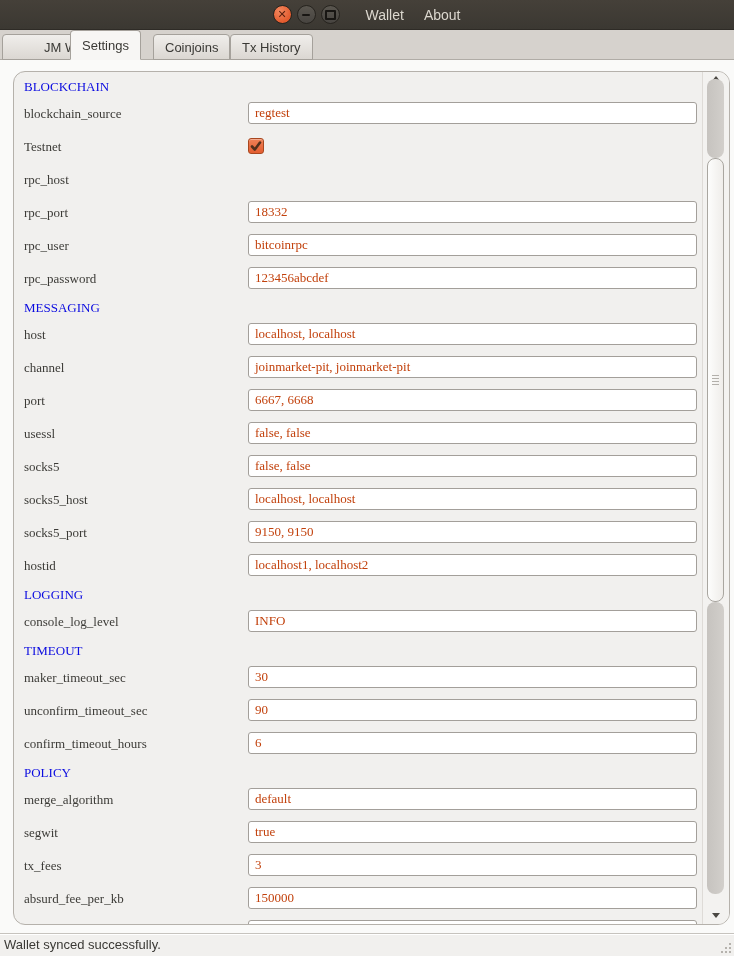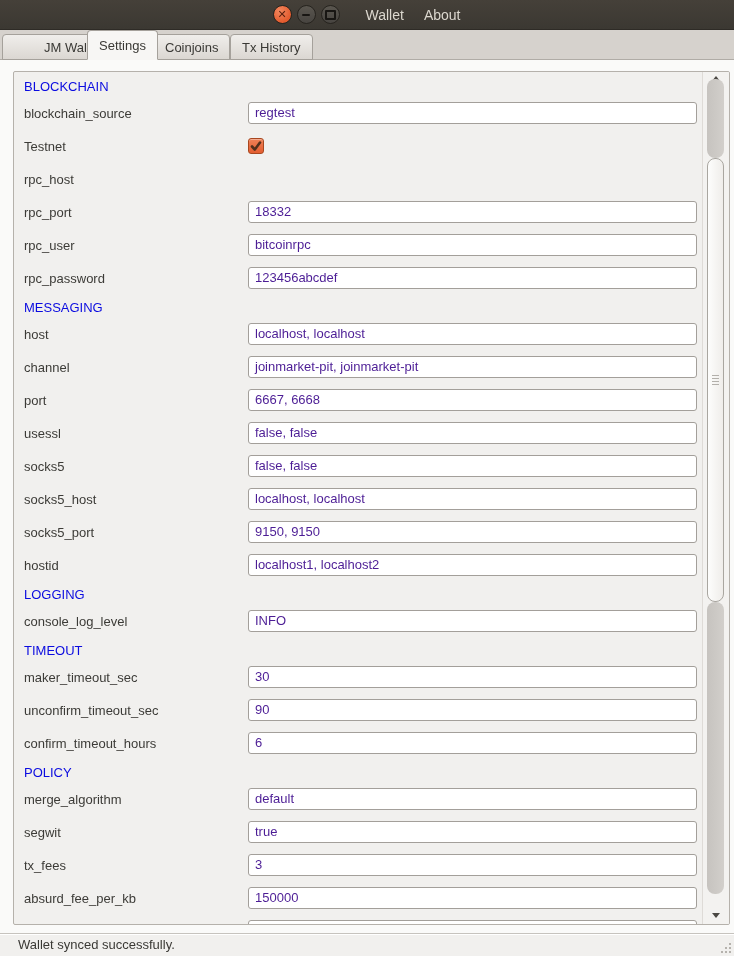--- a/index.html
+++ b/index.html
@@ -48,40 +48,40 @@
   }
   .tab.active{
     height:30px;background:#f7f6f4;border-bottom:1px solid #f7f6f4;z-index:2;
   }
   
   .pane{
     position:absolute;left:0;top:60px;width:734px;height:873px;background:#fafaf9;
   }
   .panel{
     position:absolute;left:13px;top:11px;width:717px;height:854px;
-    box-sizing:border-box;border:1px solid #b5b1ab;border-radius:2px;
-    background:#f1f0ee;overflow:hidden;
+    box-sizing:border-box;border:1px solid #b5b1ab;border-radius:12px;
+    background:#f1f0ee;overflow:hidden;font-family:Liberation Serif, serif;
   }
   .form{
     position:absolute;left:0;top:0;right:26px;bottom:0;
     padding-top:2px;overflow:hidden;
   }
   .sec{
     height:21px;line-height:21px;margin-top:2px;padding-left:10px;
     font-size:13px;color:#0b0be0;
   }
   .row{height:33px;position:relative;}
   .row .flabel{
     position:absolute;left:10px;top:0;line-height:33px;
     font-size:13px;color:#3c3b37;
   }
   .row .ibox{
     position:absolute;left:234px;right:6px;top:5px;height:22px;box-sizing:border-box;
     background:#ffffff;border:1px solid #a39f9a;border-radius:3px;
-    font-size:13px;color:#4c1d95;line-height:20px;padding:0 6px;
+    font-size:13px;color:#c2410c;line-height:20px;padding:0 6px;
     white-space:nowrap;overflow:hidden;
   }
   .row.partial .ibox{top:5px;height:40px;}
   .checkbox{
     position:absolute;left:234px;top:8px;width:16px;height:16px;box-sizing:border-box;
     background:linear-gradient(#f08157,#e35d30);
     border:1px solid #a8471f;border-radius:3px;
     display:flex;align-items:center;justify-content:center;
     box-shadow:inset 0 1px 0 rgba(255,255,255,.35);
   }
@@ -106,21 +106,21 @@
   }
   .thumb .grip{
     position:absolute;left:4px;top:50%;margin-top:-5px;width:7px;height:10px;
     background:repeating-linear-gradient(#b3b0ab 0 1px,transparent 1px 3px);
   }
   
   .statusbar{
     position:absolute;left:0;top:933px;width:734px;height:23px;box-sizing:border-box;
     background:#f1f0ee;border-top:1px solid #c6c3be;
     box-shadow:inset 0 1px 0 #ffffff;
-    font-size:13px;color:#3a3935;line-height:22px;padding-left:18px;
+    font-size:13px;color:#3a3935;line-height:22px;padding-left:4px;
   }
   .grip-dots{
     position:absolute;right:3px;bottom:3px;width:12px;height:12px;
   }
   .grip-dots::before{
     content:"";position:absolute;right:0;bottom:0;width:2px;height:2px;background:#b5b2ad;
     box-shadow:-4px 0 0 #b5b2ad,0 -4px 0 #b5b2ad,-8px 0 0 #b5b2ad,0 -8px 0 #b5b2ad,-4px -4px 0 #b5b2ad;
   }
 </style>
 </head>
@@ -133,21 +133,21 @@
     <div class="wbtn max"></div>
   </div>
   <div class="menubar" id="menubar">
       <div class="menu-item">Wallet</div>
       <div class="menu-item">About</div>
     </div>
 </div>
 
 <div class="tabbar" id="tabbar">
     <div class="tab inactive" style="left: 2px; padding-left: 41px;">JM Wallet</div>
-    <div class="tab active" style="left: 87px;">Settings</div>
+    <div class="tab active" style="left: 70px;">Settings</div>
     <div class="tab inactive" style="left: 153px;">Coinjoins</div>
     <div class="tab inactive" style="left: 230px;">Tx History</div>
   </div>
 
 <div class="pane">
   <div class="panel">
     <div class="form" id="form">
         <div class="sec">BLOCKCHAIN</div>
         <div class="row">
           <span class="flabel">blockchain_source</span>

